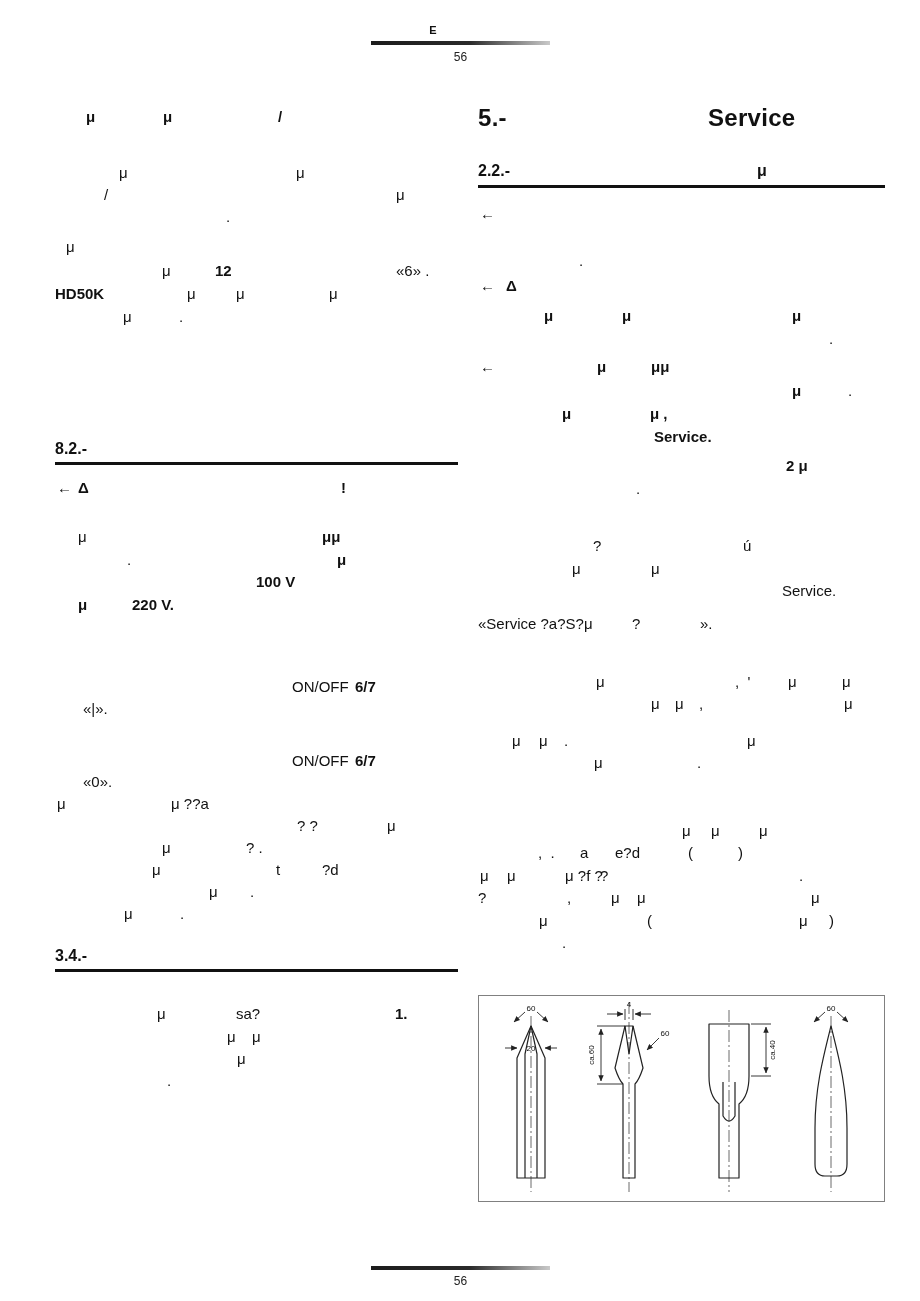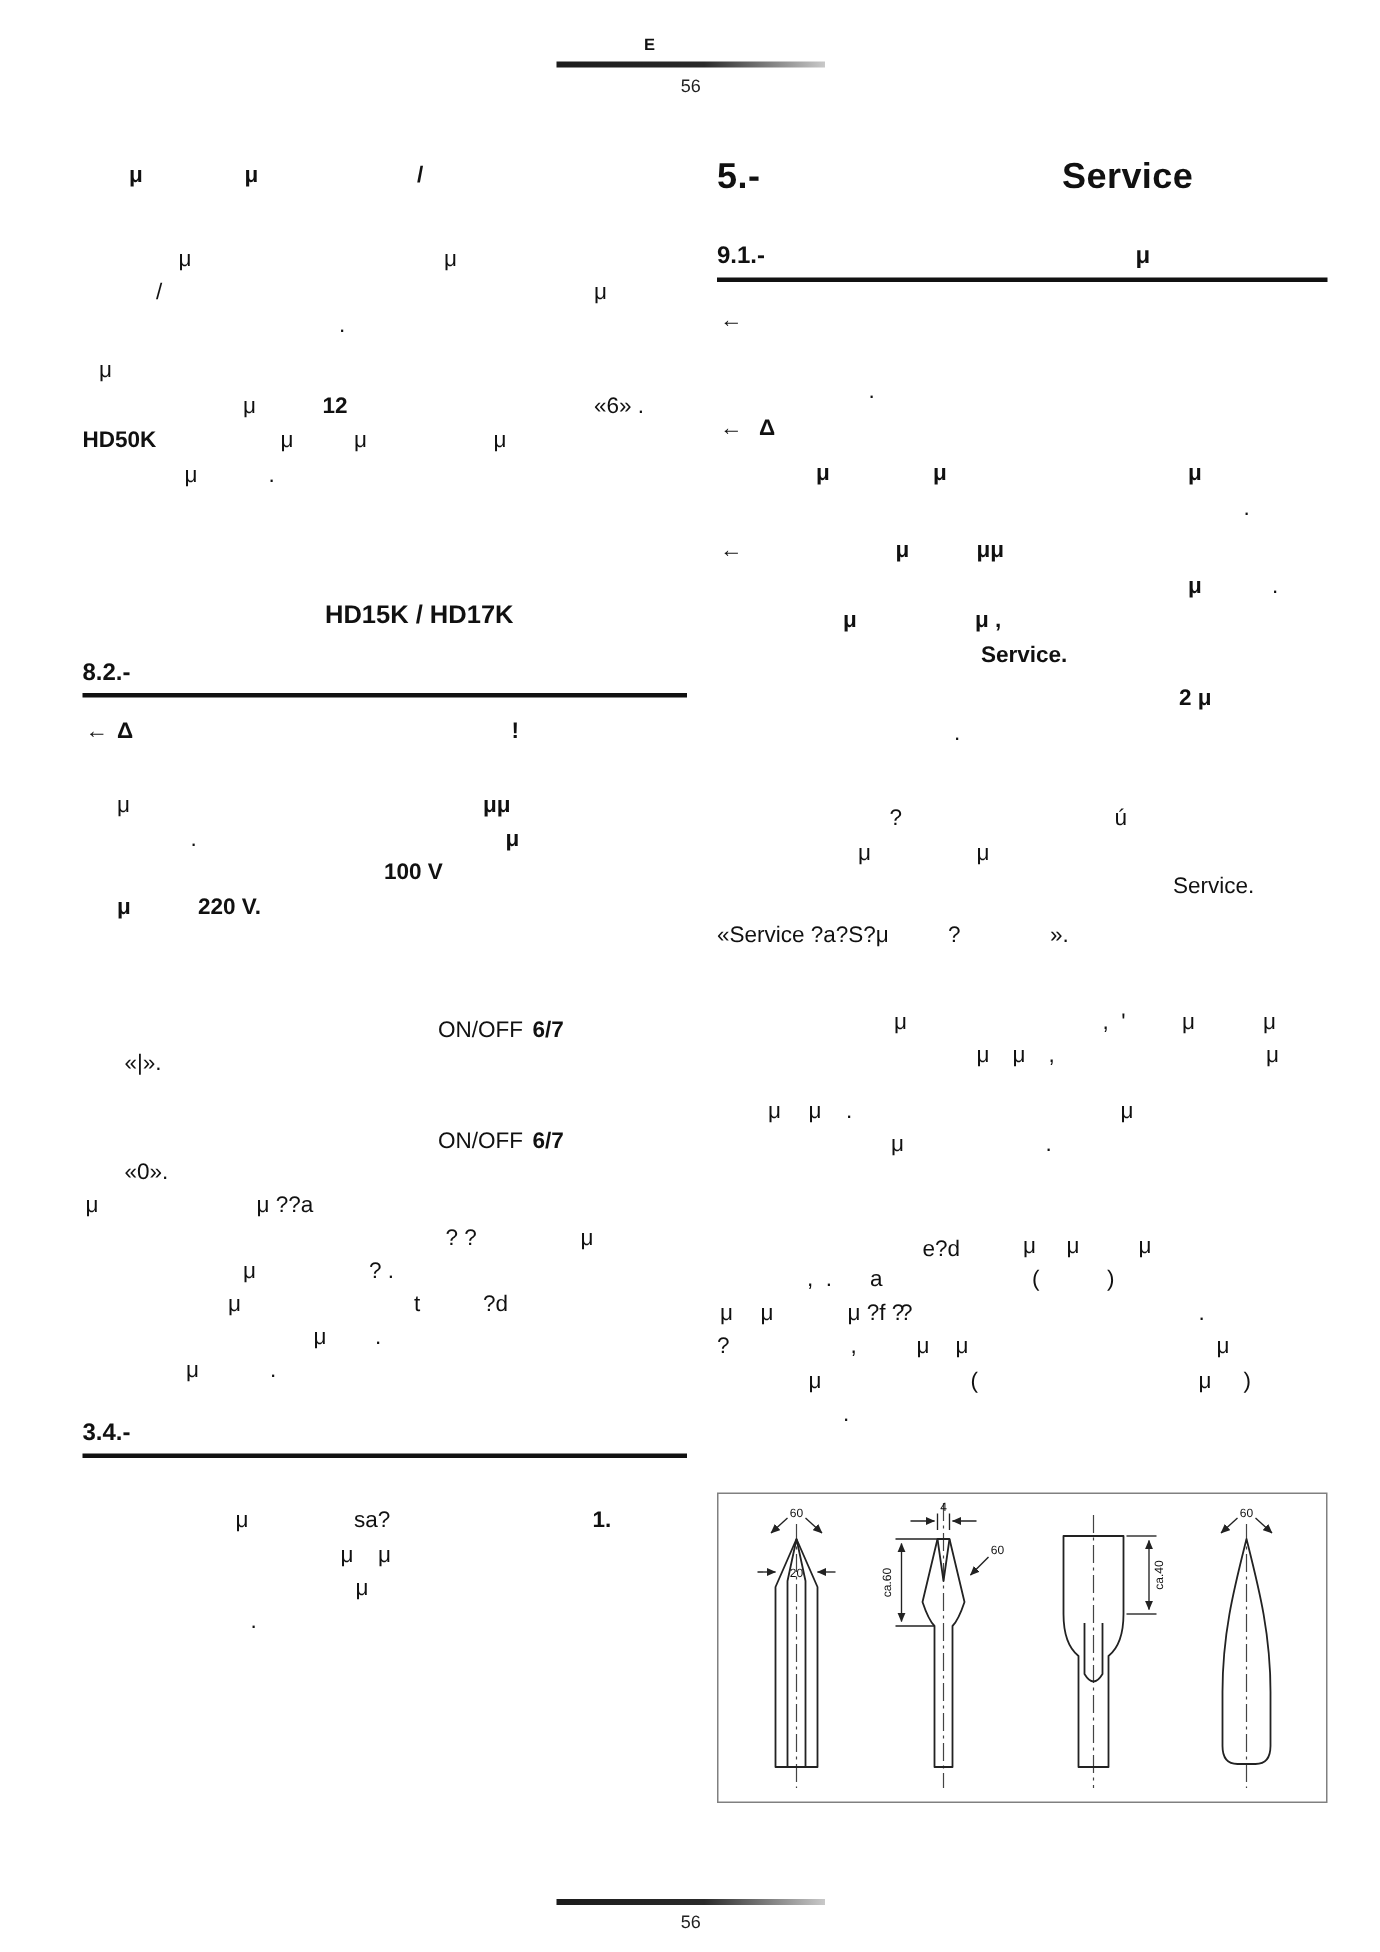--- a/index.html
+++ b/index.html
@@ -26,29 +26,28 @@
 </style>
 </head>
 <body>
 
 <div id="page">
 
   <div class="lang">E</div>
   <div class="sep-bar" style="left:371px;top:41px;width:179px"></div>
   <div class="pagenum" style="left:371px;top:50px;width:179px">56</div>
 
-  <div class="model-heading">HD15K / HD17K</div>
   <div class="sec-label" style="left:55px;top:440px">8.2.-</div>
   <div class="rule" style="left:55px;top:462px;width:403px"></div>
   <div class="sec-label" style="left:55px;top:947px">3.4.-</div>
   <div class="rule" style="left:55px;top:969px;width:403px"></div>
 
   <div class="h1" style="left:478px;top:104px">5.-</div>
   <div class="h1" style="left:708px;top:104px">Service</div>
-  <div class="sec-label" style="left:478px;top:162px">9.1.-</div>
+  <div class="sec-label" style="left:478px;top:162px">2.2.-</div>
   <div class="sec-label" style="left:757px;top:162px">μ</div>
   <div class="rule" style="left:478px;top:185px;width:407px"></div>
 
   <div class="frag-layer">
       <span class="frag b" style="left: 86px; top: 108px;">μ</span>
       <span class="frag b" style="left: 163px; top: 108px;">μ</span>
       <span class="frag b" style="left: 278px; top: 108px;">/</span>
       <span class="frag" style="left: 119px; top: 164px;">μ</span>
       <span class="frag" style="left: 296px; top: 164px;">μ</span>
       <span class="frag" style="left: 104px; top: 186px;">/</span>
@@ -140,21 +139,21 @@
       <span class="frag" style="left: 539px; top: 732px;">μ</span>
       <span class="frag" style="left: 564px; top: 732px;">.</span>
       <span class="frag" style="left: 747px; top: 732px;">μ</span>
       <span class="frag" style="left: 594px; top: 754px;">μ</span>
       <span class="frag" style="left: 697px; top: 754px;">.</span>
       <span class="frag" style="left: 682px; top: 822px;">μ</span>
       <span class="frag" style="left: 711px; top: 822px;">μ</span>
       <span class="frag" style="left: 759px; top: 822px;">μ</span>
       <span class="frag" style="left: 538px; top: 844px;">,  .</span>
       <span class="frag" style="left: 580px; top: 844px;">a</span>
-      <span class="frag" style="left: 615px; top: 824px;">e?d</span>
+      <span class="frag" style="left: 615px; top: 844px;">e?d</span>
       <span class="frag" style="left: 688px; top: 844px;">(</span>
       <span class="frag" style="left: 738px; top: 844px;">)</span>
       <span class="frag" style="left: 480px; top: 867px;">μ</span>
       <span class="frag" style="left: 507px; top: 867px;">μ</span>
       <span class="frag" style="left: 533px; top: 867px; margin-left: 32px;">μ ?f ?</span>
       <span class="frag" style="left: 600px; top: 867px;">?</span>
       <span class="frag" style="left: 799px; top: 867px;">.</span>
       <span class="frag" style="left: 478px; top: 889px;">?</span>
       <span class="frag" style="left: 567px; top: 889px;">,</span>
       <span class="frag" style="left: 611px; top: 889px;">μ</span>

